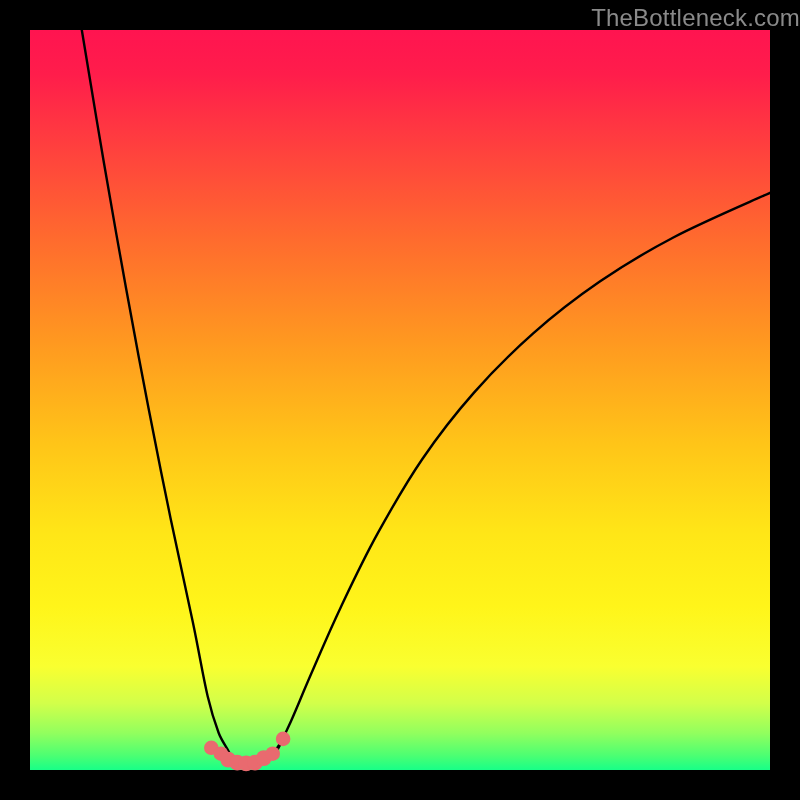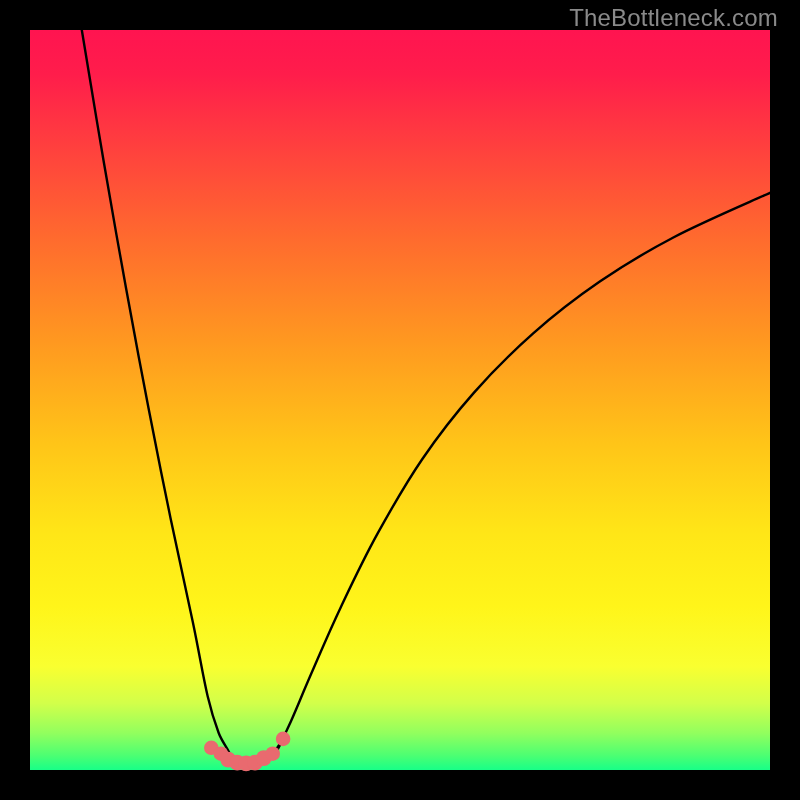--- a/index.html
+++ b/index.html
@@ -39,21 +39,21 @@
       #f9ff30 86%,
       #d2ff4a 91%,
       #92ff5e 95%,
       #4dff72 98%,
       #18ff88 100%
     );
   }
   .watermark {
     position: absolute;
     top: 4px;
-    right: 22px;
+    right: 0;
     color: #8a8a8a;
     font-size: 24px;
     letter-spacing: 0.2px;
     font-weight: 400;
     user-select: none;
   }
   svg.curve {
     position: absolute;
     top: 0;
     left: 0;

